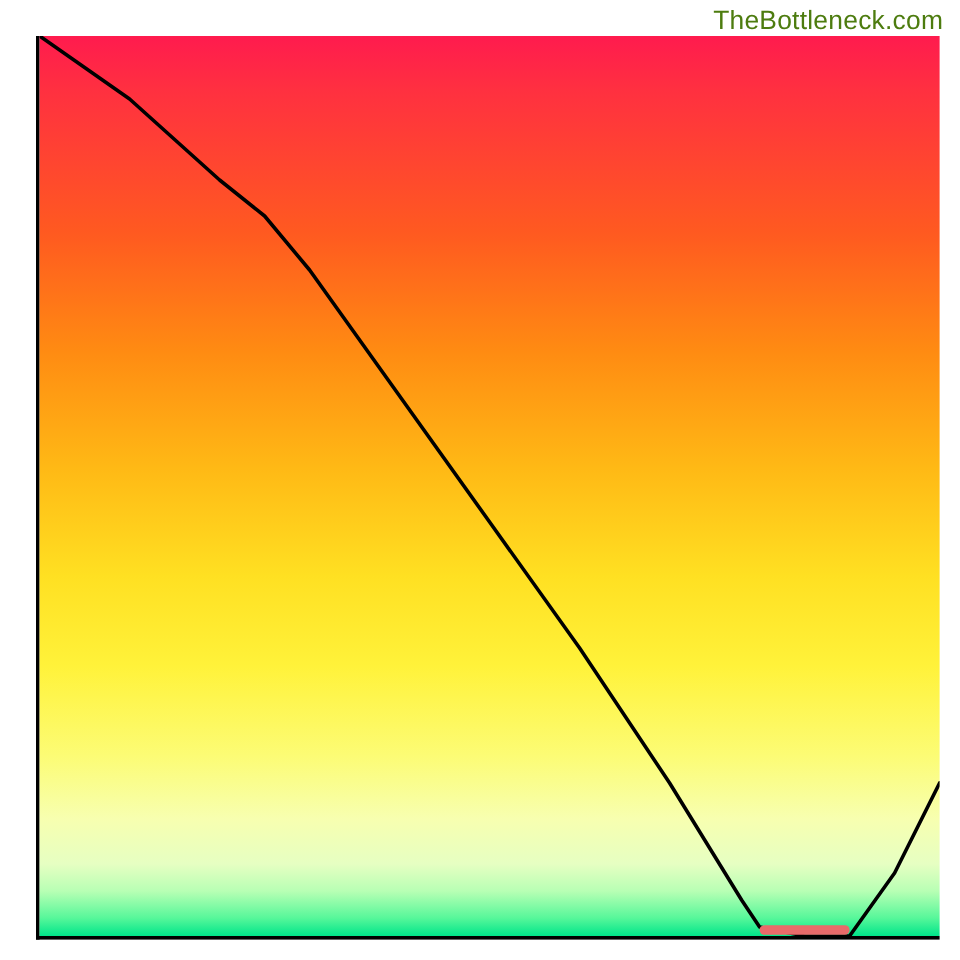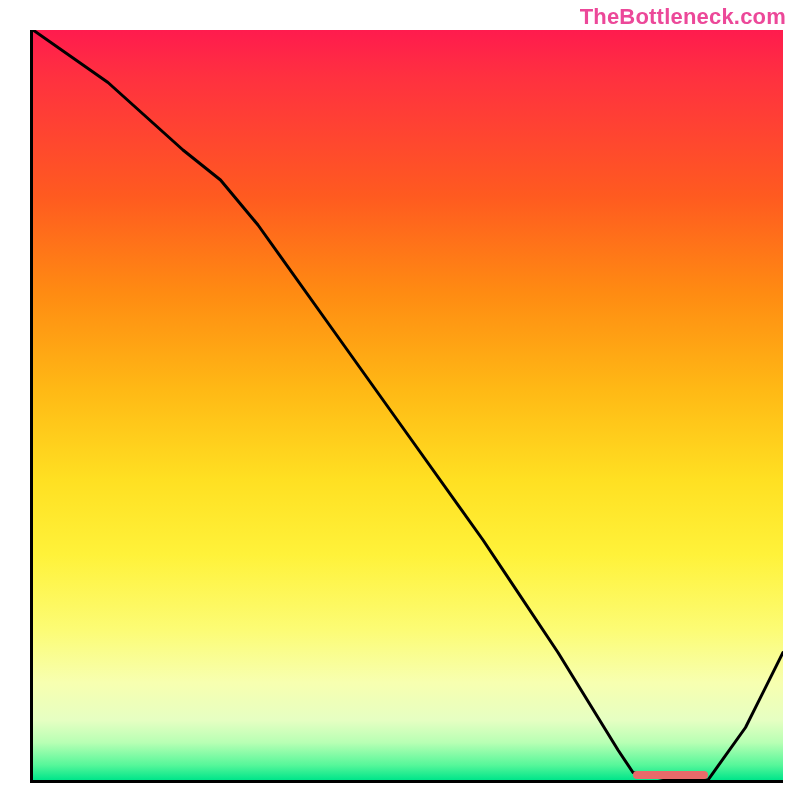--- a/index.html
+++ b/index.html
@@ -14,22 +14,22 @@
   .frame {
     position: relative;
     width: 800px;
     height: 800px;
   }
   .watermark {
     position: absolute;
     top: 4px;
     right: 14px;
     font-size: 22px;
-    font-weight: 700;
-    color: #ec4899;
+    font-weight: 400;
+    color: #4d7c0f;
     letter-spacing: 0.2px;
   }
   .plot-outer {
     position: absolute;
     left: 30px;
     top: 30px;
     width: 753px;
     height: 753px;
     border-left: 3px solid #000;
     border-bottom: 3px solid #000;

